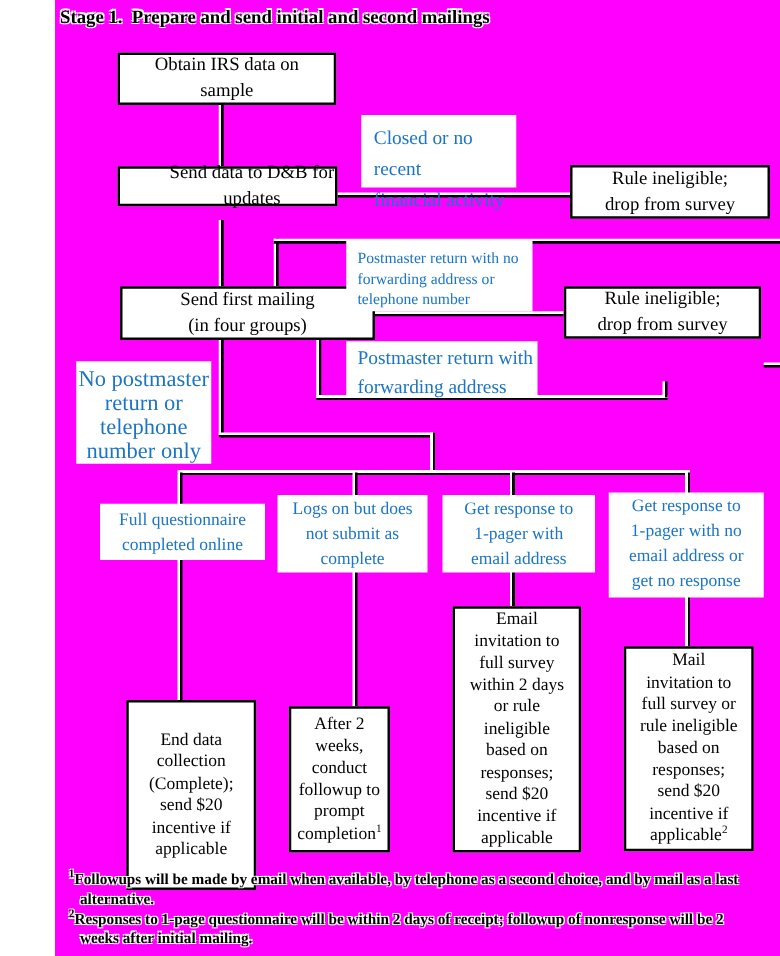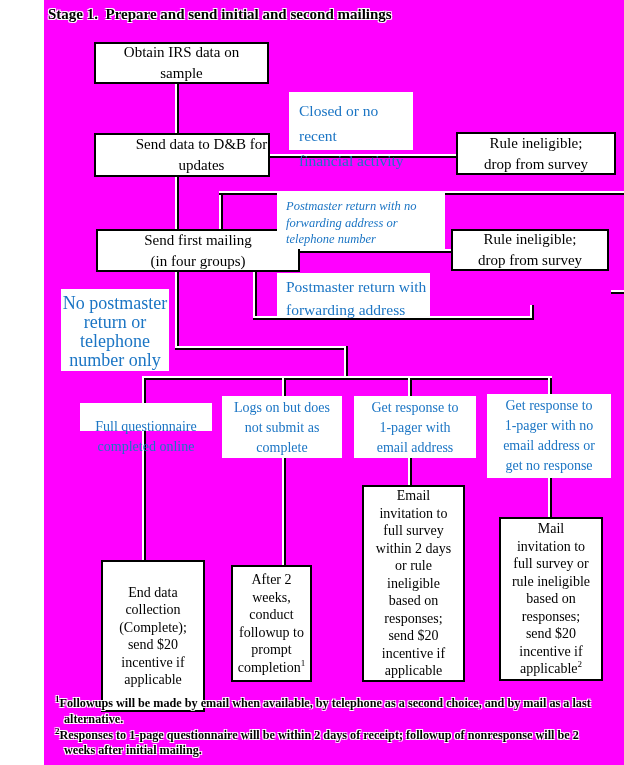--- a/index.html
+++ b/index.html
@@ -94,21 +94,21 @@
   <div class="vline" style="left:98px;top:378px;height:182px;"></div>
   <div class="vline" style="left:238px;top:378px;height:187px;"></div>
   <div class="vline" style="left:364px;top:378px;height:107px;"></div>
   <div class="vline" style="left:504px;top:378px;height:139px;"></div>
 
   <div class="box" style="left:50px;top:42px;width:175px;height:42px;">
     <span>Obtain IRS data on
 sample</span>
   </div>
 
-  <div class="box" style="left:50px;top:133px;width:176px;height:44px;padding-left:39px;">
+  <div class="box" style="left:50px;top:133px;width:176px;height:32px;padding-left:39px;">
     <span>Send data to D&amp;B for
 updates</span>
   </div>
 
   <div class="box" style="left:412px;top:132px;width:160px;height:43px;">
     <span>Rule ineligible;
 drop from survey</span>
   </div>
 
   <div class="box" style="left:52px;top:229px;width:204px;height:43px;">
@@ -162,33 +162,33 @@
 based on
 responses;
 send $20
 incentive if
 applicable</span><sup>2</sup></span>
   </div>
 
   <div class="lbl" style="left:245px;top:92px;width:124px;height:58px;font-size:15.5px;line-height:25px;padding:6px 0 0 10px;">Closed or no recent
 financial activity</div>
 
-  <div class="lbl" style="left:233px;top:192px;width:168px;height:57px;font-size:12.5px;line-height:16.5px;padding:6px 0 0 9px;font-style:italic;">Postmaster return with no
+  <div class="lbl" style="left:233px;top:192px;width:149px;height:57px;font-size:12.5px;line-height:16.5px;padding:6px 0 0 9px;">Postmaster return with no
 forwarding address or
 telephone number</div>
 
   <div class="lbl" style="left:233px;top:273px;width:153px;height:44px;font-size:15.5px;line-height:23px;padding:2px 0 0 9px;">Postmaster return with
 forwarding address</div>
 
   <div class="lbl center" style="left:17px;top:289px;width:108px;height:82px;font-size:18px;line-height:19px;padding-top:5px;">No postmaster
 return or
 telephone
 number only</div>
 
-  <div class="lbl center" style="left:36px;top:403px;width:132px;height:28px;font-size:14px;line-height:20px;padding-top:14px;">Full questionnaire
+  <div class="lbl center" style="left:36px;top:403px;width:132px;height:45px;font-size:14px;line-height:20px;padding-top:4px;">Full questionnaire
 completed online</div>
 
   <div class="lbl center" style="left:178px;top:396px;width:120px;height:62px;font-size:14px;line-height:20px;padding-top:2px;">Logs on but does
 not submit as
 complete</div>
 
   <div class="lbl center" style="left:310px;top:396px;width:122px;height:62px;font-size:14px;line-height:20px;padding-top:2px;">Get response to
 1-pager with
 email address</div>
 

